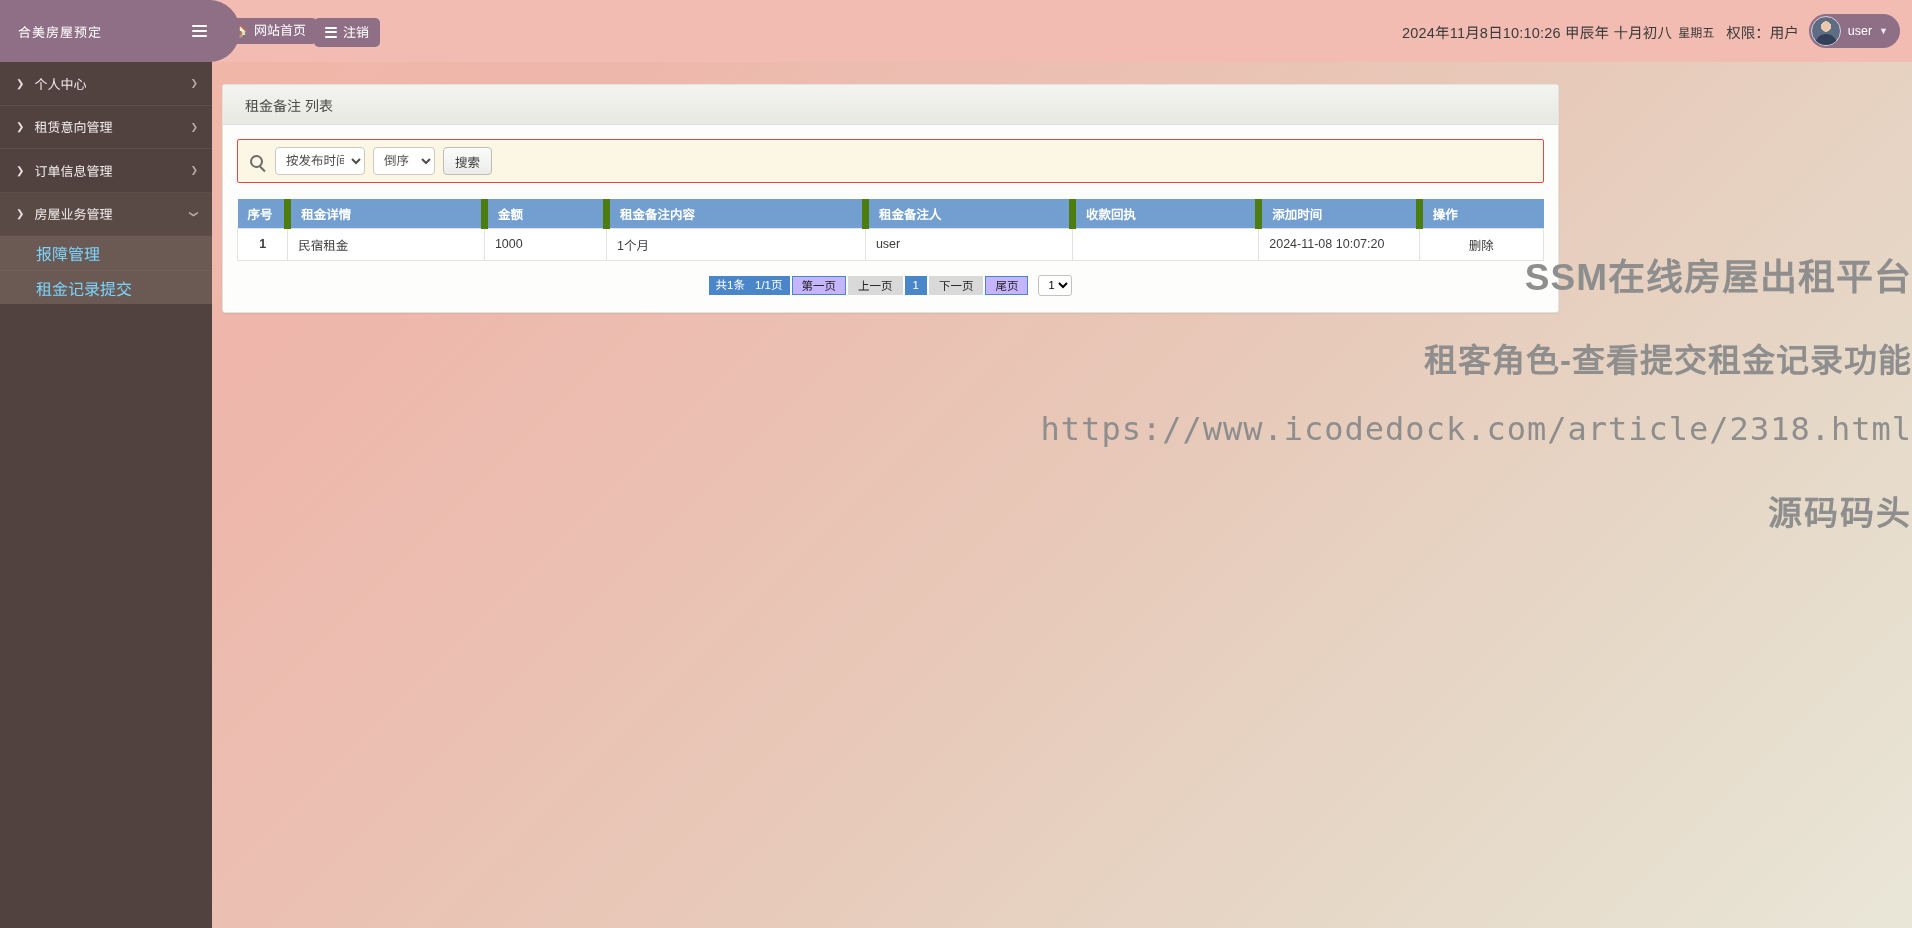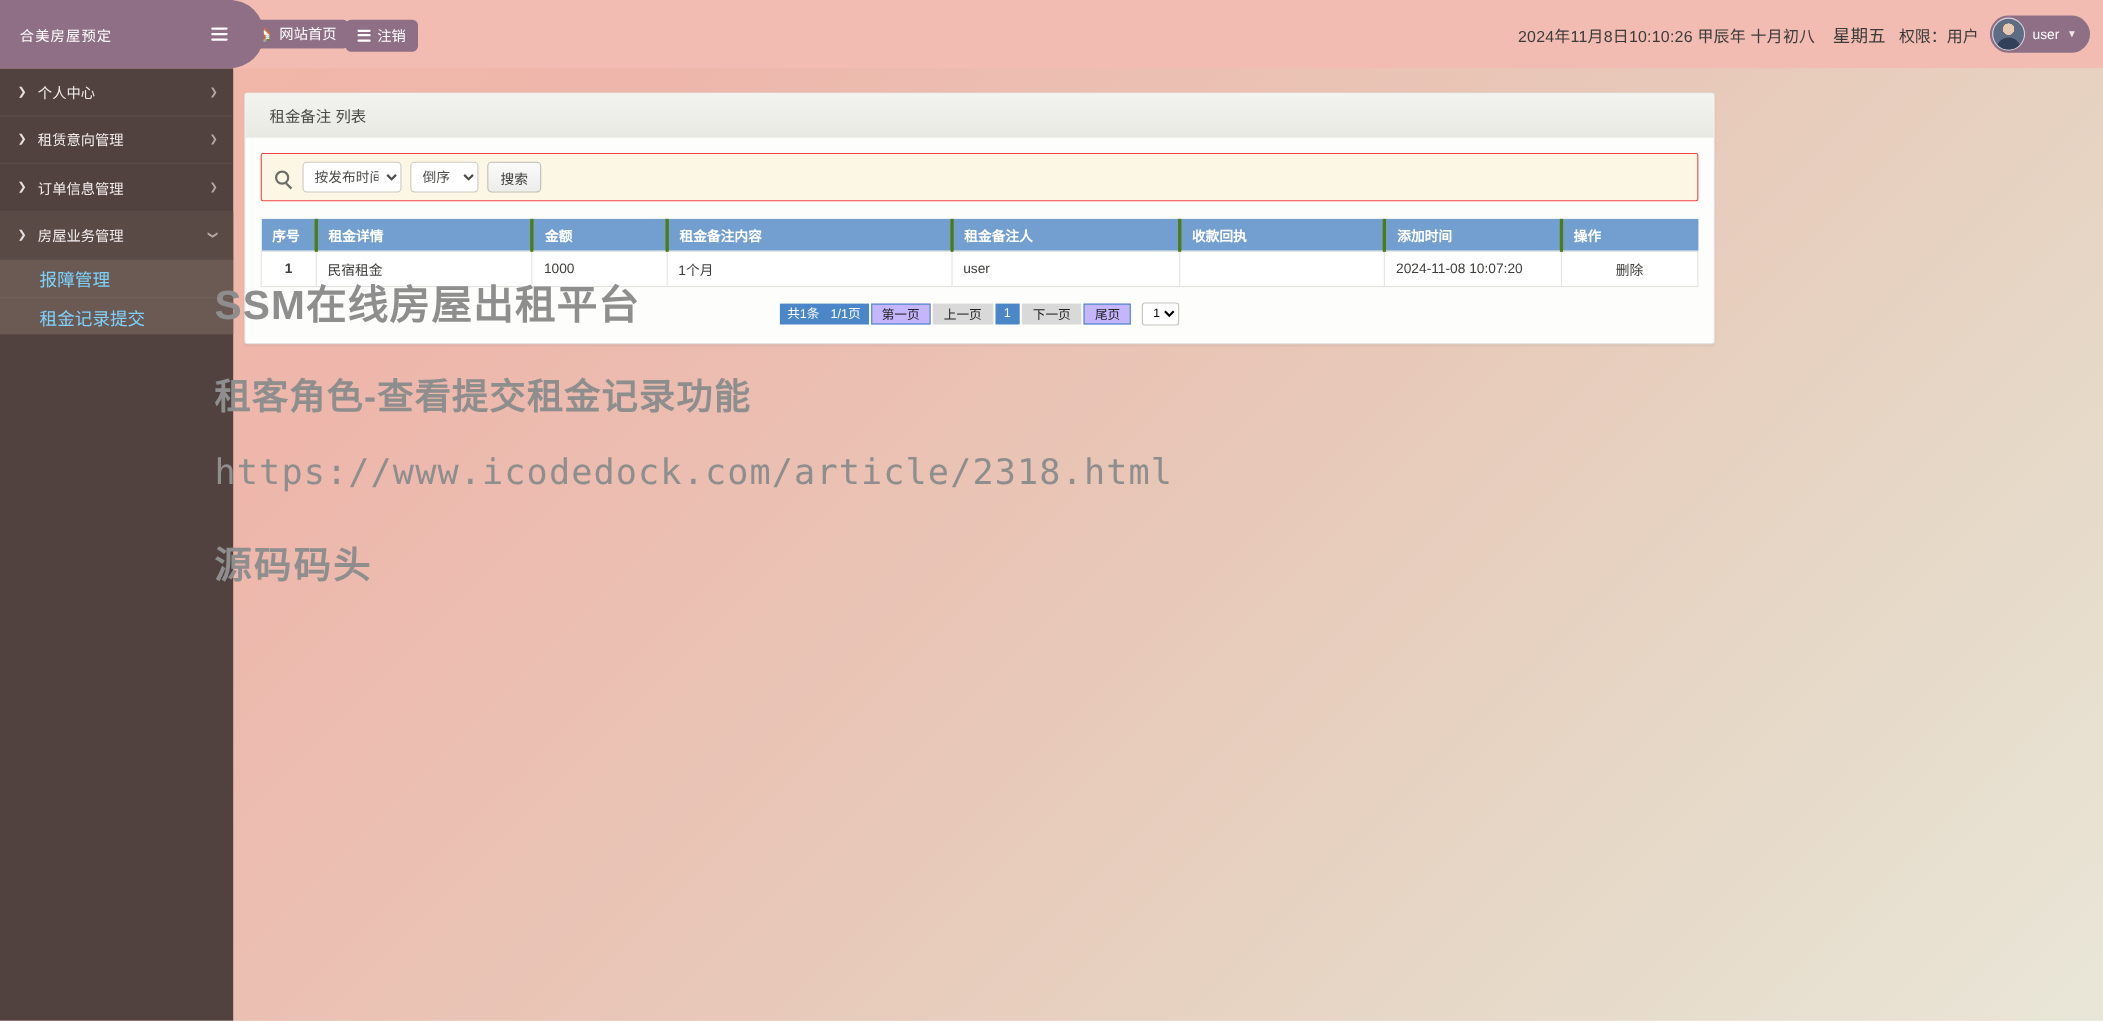--- a/index.html
+++ b/index.html
@@ -60,21 +60,21 @@
   #btn-home { left: 222px; }
   #btn-logout { left: 314px; }
   .ico-home { font-size: 12px; }
 
   #hdr-right {
     position: absolute; top: 0; right: 12px; height: 62px;
     display: flex; align-items: center; gap: 0px;
     font-size: 14.5px; color: #3b3b3b;
   }
   #datetime-text { letter-spacing: .2px; }
-  #weekday-text { font-size: 16px; margin-left: 16px; }
+  #weekday-text { font-size: 12px; margin-left: 6px; }
   #role-text { margin-left: 12px; }
   #user-chip {
     margin-left: 10px;
     height: 34px;
     background: #8e6f86;
     border-radius: 18px;
     display: flex; align-items: center;
     padding-right: 12px;
     color: #fff;
     cursor: pointer;
@@ -206,21 +206,21 @@
     margin-top: 16px;
     font-size: 12.5px;
   }
   thead th {
     background: #729fcf;
     color: #fff;
     font-weight: bold;
     text-align: left;
     height: 29px;
     padding: 0 10px;
-    border-right: 3px solid #4d7c0f;
+    border-right: 7px solid #4d7c0f;
     white-space: nowrap;
   }
   thead th:last-child { border-right: none; }
   tbody td {
     height: 32px;
     padding: 0 10px;
     border: 1px solid #e3e3e0;
     color: #3d3d3b;
     background: #fff;
   }
@@ -266,25 +266,25 @@
     font-size: 11px;
     font-family: "Liberation Sans", sans-serif;
     border: 1px solid #c3c3be;
     border-radius: 3px;
     background: #fff;
     padding-left: 5px;
   }
 
   
   #watermark {
-    position: absolute; top: 62px; left: 195px;
+    position: absolute; top: 62px; left: 212px;
     width: 1700px; height: 866px;
     pointer-events: none;
     z-index: 40;
-    text-align: left;
+    text-align: right;
     color: #8e8e8e;
   }
   .wm { position: absolute; width: 100%; left: 0; white-space: nowrap; }
   #wm1 {
     top: 185px; font-size: 37px; font-weight: bold; letter-spacing: 1px;
   }
   #wm2 {
     top: 272px; font-size: 33px; font-weight: bold; letter-spacing: 1px;
   }
   #wm3 {

